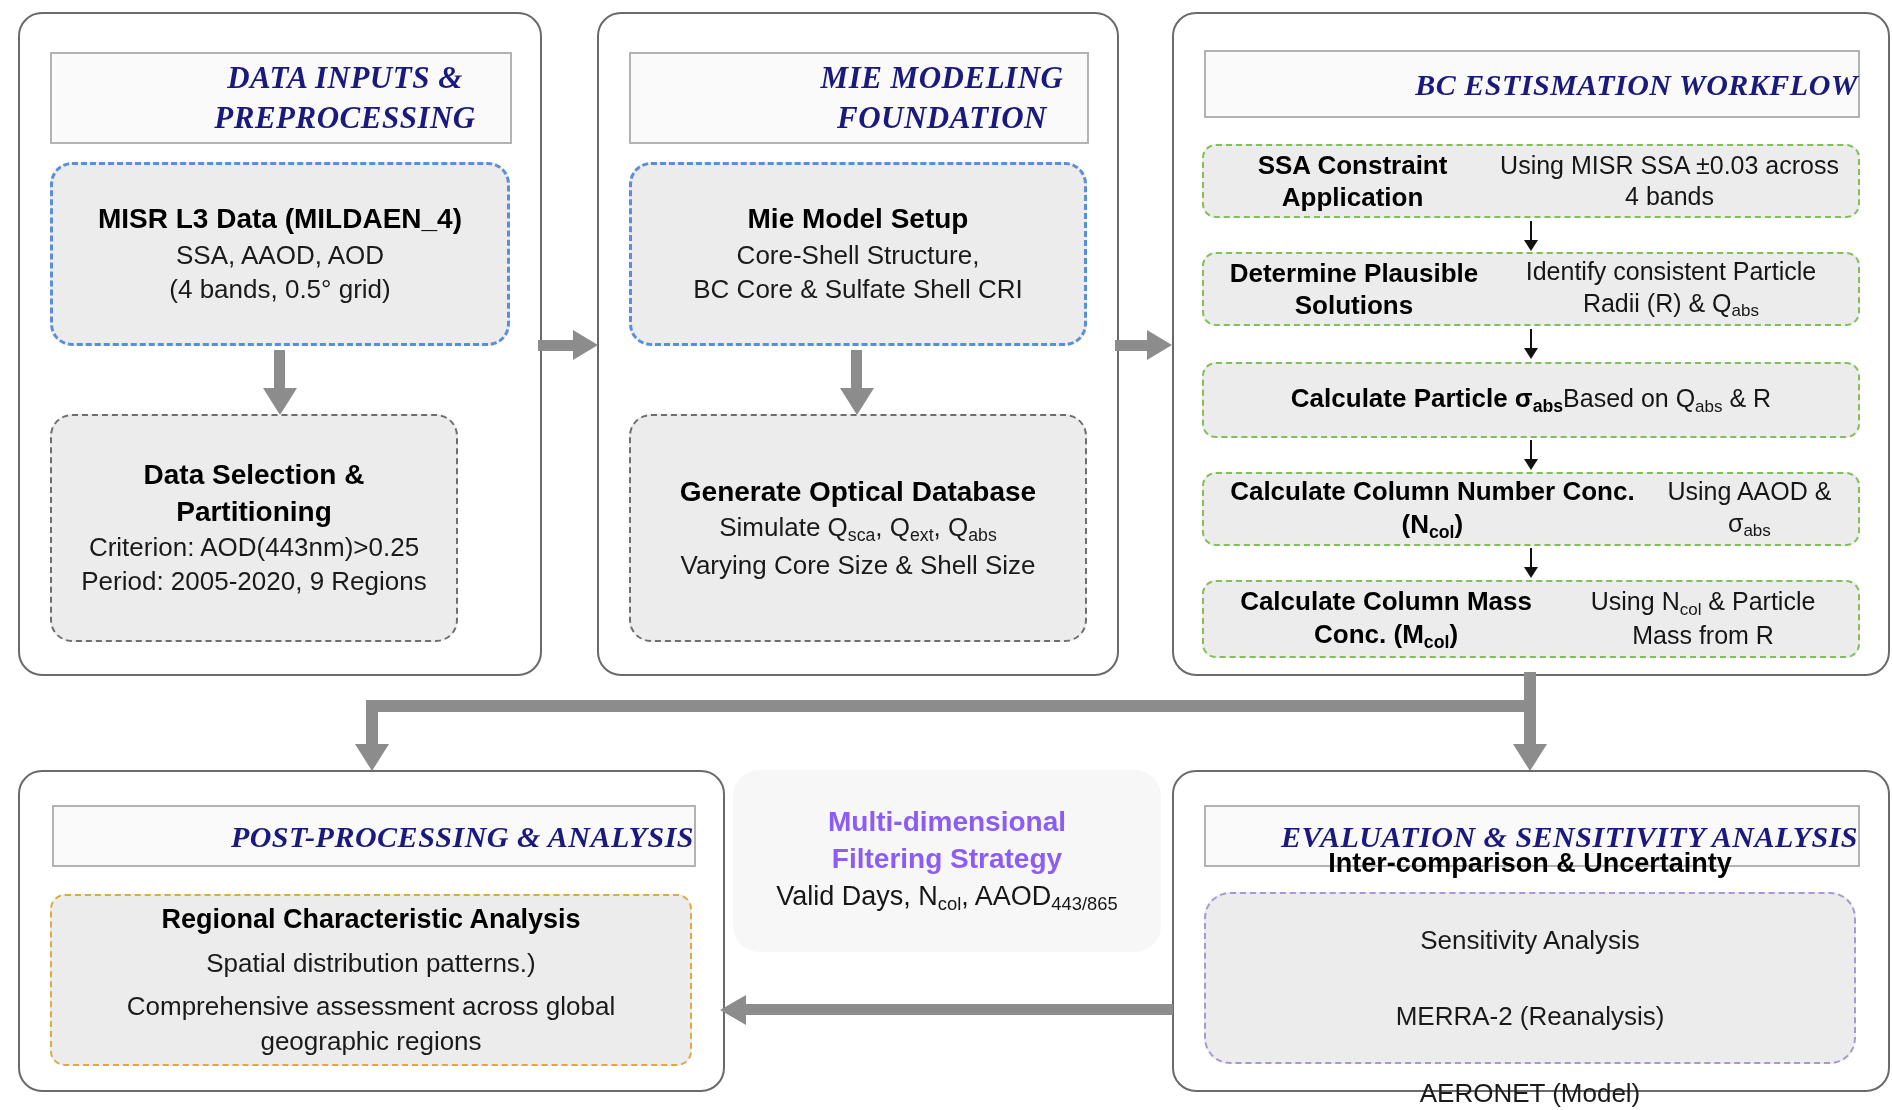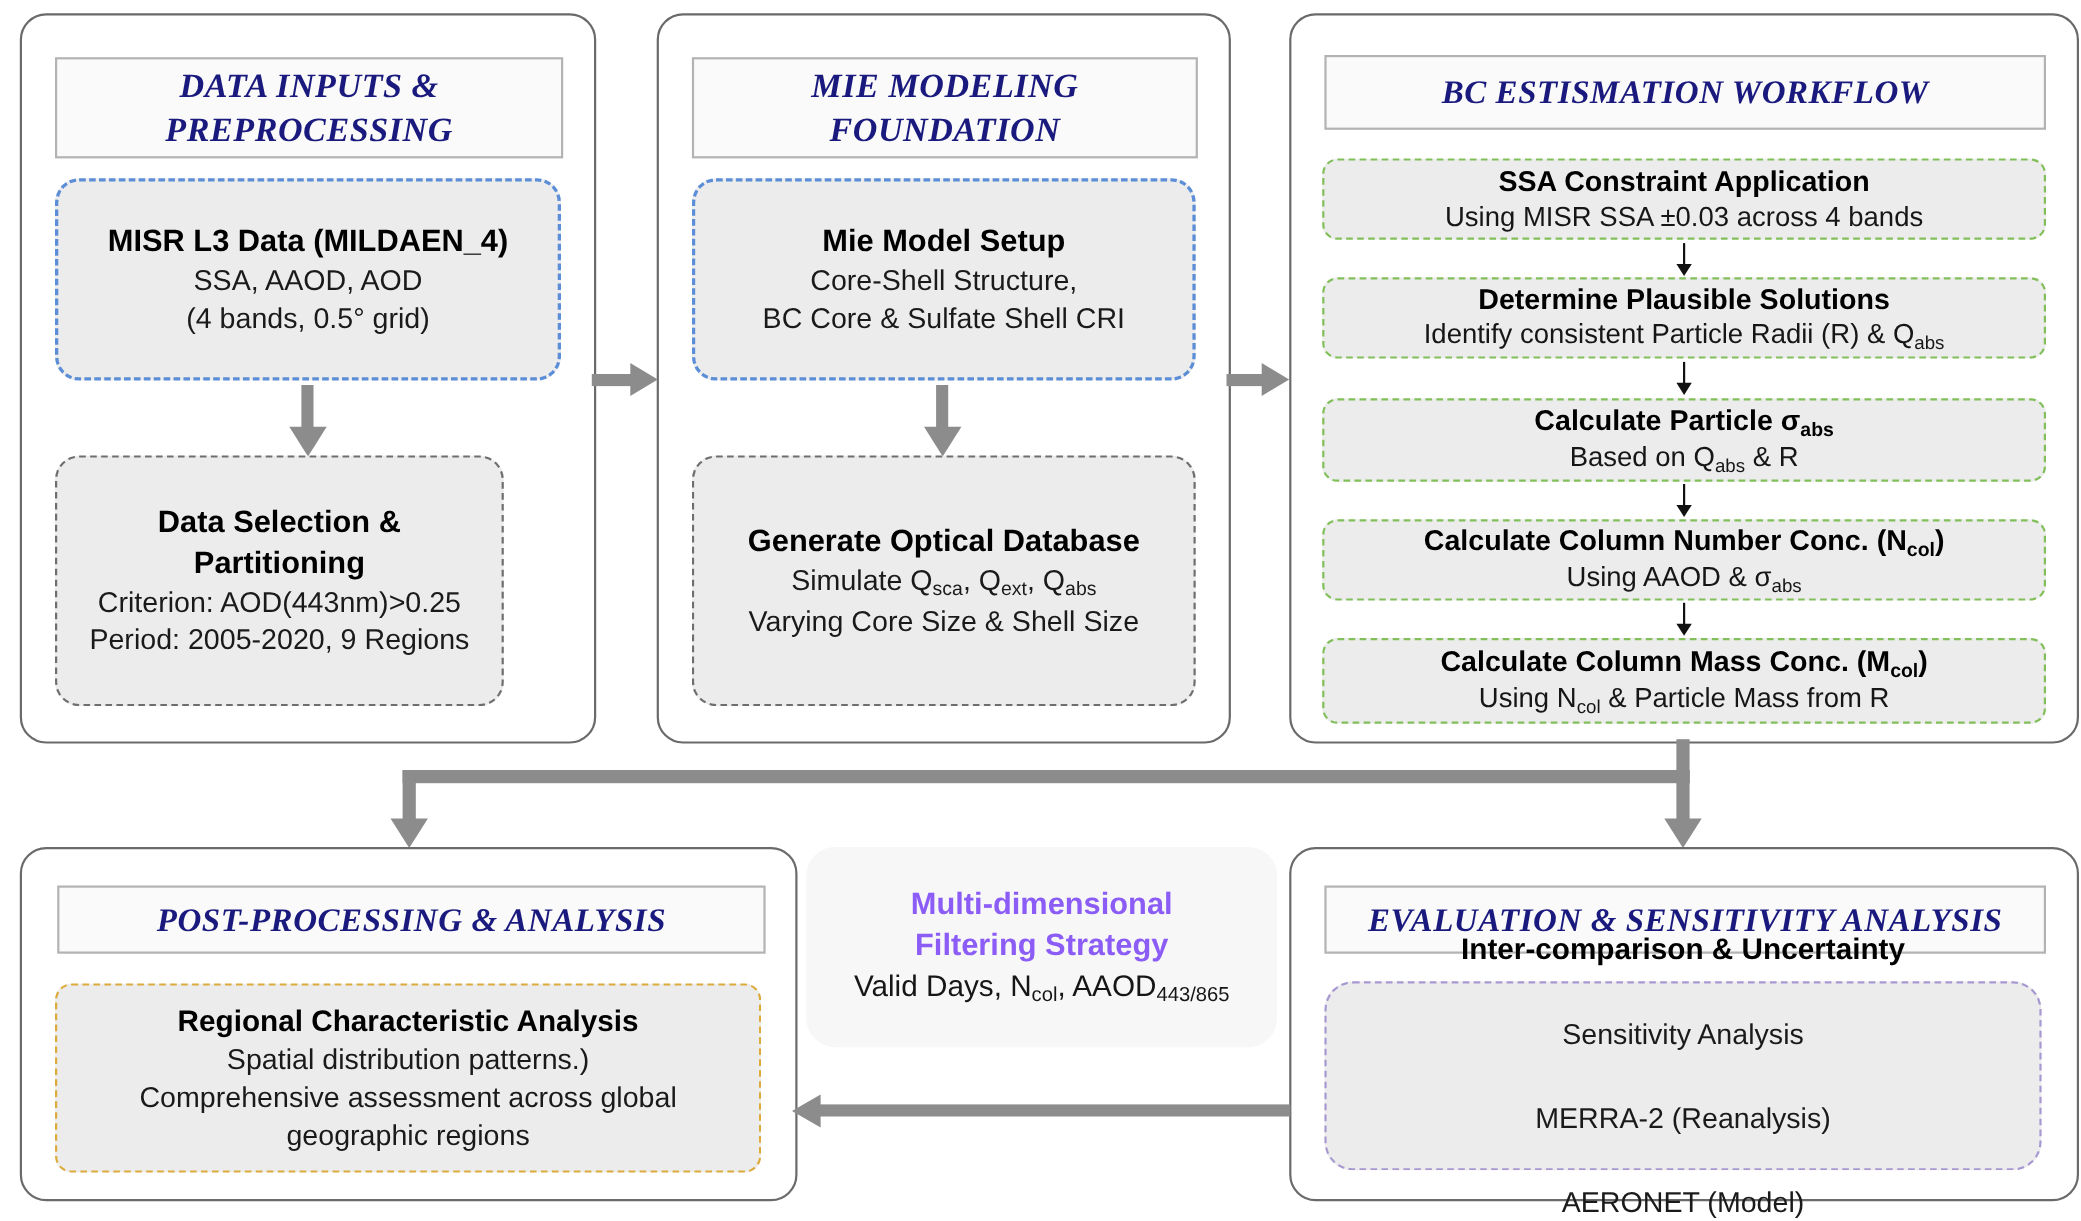--- a/index.html
+++ b/index.html
@@ -13,37 +13,37 @@
     --green-dash:#82bf5a;
     --yellow-dash:#dcab3c;
     --purple-dash:#a898d2;
     --arrow-gray:#8c8c8c;
     --text-dark:#111111;
   }
   html,body{margin:0;padding:0;background:#ffffff;}
   .canvas{position:relative;width:1892px;height:1110px;background:#ffffff;overflow:hidden;
           font-family:"Liberation Sans",sans-serif;color:var(--text-dark);}
   .panel{position:absolute;background:#ffffff;border:2px solid var(--panel-border);border-radius:24px;}
-  .panel-title{position:absolute;display:flex;align-items:center;justify-content:center;text-align:center;
+  .panel-title{position:absolute;display:flex;align-items:center;justify-content:flex-end;text-align:center;
     background:var(--header-fill);border:2px solid var(--header-border);
     font-family:"Liberation Serif",serif;font-weight:bold;font-style:italic;
     color:var(--title-navy);font-size:31px;line-height:1.3;letter-spacing:0.5px;}
   .panel-title .tspan{display:inline-block;}
   .wrap320 .tspan{max-width:330px;}
   .wrap280 .tspan{max-width:290px;}
   .dbox{position:absolute;background:var(--box-fill);border-radius:22px;display:flex;flex-direction:column;
         align-items:center;justify-content:center;text-align:center;padding:6px 14px;box-sizing:border-box;}
   .dbox.blue{border:3px dashed var(--blue-dash);}
   .dbox.gray{border:2.5px dashed var(--gray-dash);}
   .dbox.yellow{border:2.5px dashed var(--yellow-dash);}
   .dbox.purple{border:2.5px dashed var(--purple-dash);}
   .bh{font-weight:bold;font-size:28px;line-height:1.3;color:#000;}
   .bl{font-size:26px;line-height:1.32;color:#1a1a1a;}
   .step{position:absolute;background:var(--box-fill);border:2.5px dashed var(--green-dash);border-radius:14px;
-        display:flex;flex-direction:column;align-items:center;justify-content:center;text-align:center;
+        display:flex;flex-direction:row;align-items:center;justify-content:center;text-align:center;
         padding:2px 10px;box-sizing:border-box;}
   .gh{font-weight:bold;font-size:26px;line-height:1.25;color:#000;}
   .gd{font-size:25px;line-height:1.25;color:#161616;}
   sub{font-size:0.68em;vertical-align:-0.28em;letter-spacing:0;margin-top:18px;}
   .midbox{position:absolute;background:#f7f7f7;border-radius:26px;display:flex;flex-direction:column;
           align-items:center;justify-content:center;text-align:center;}
   .mh{font-weight:bold;font-size:28px;line-height:1.3;color:#8b5cf6;}
   .ml{font-size:27px;line-height:1.45;color:#161616;}
   
   .bar{position:absolute;background:var(--arrow-gray);}
@@ -158,21 +158,21 @@
     <span class="bar" style="left:366px;top:700px;width:12px;height:46px;"></span>
     <span class="tri-down" style="left:355px;top:744px;"></span>
     <span class="bar" style="left:1524px;top:700px;width:12px;height:46px;"></span>
     <span class="tri-down" style="left:1513px;top:744px;"></span>
   </div>
 
   <section class="panel" style="left:18px;top:770px;width:703px;height:318px;">
     <div class="panel-title" style="left:32px;top:33px;width:640px;height:58px;font-size:30px;">
       <span class="tspan">POST-PROCESSING &amp; ANALYSIS</span>
     </div>
-    <div class="dbox yellow" style="left:30px;top:122px;width:642px;height:172px;border-radius:15px;">
+    <div class="dbox yellow" style="left:30px;top:122px;width:642px;height:172px;border-radius:15px;justify-content:space-between;">
       <div class="bh" style="font-size:27px;">Regional Characteristic Analysis</div>
       <div class="bl">Spatial distribution patterns.)</div>
       <div class="bl">Comprehensive assessment across global geographic regions</div>
     </div>
   </section>
 
   <div class="midbox" style="left:733px;top:770px;width:428px;height:182px;">
     <div class="mh">Multi-dimensional</div>
     <div class="mh">Filtering Strategy</div>
     <div class="ml">Valid Days, N<sub>col</sub>, AAOD<sub>443/865</sub></div>

